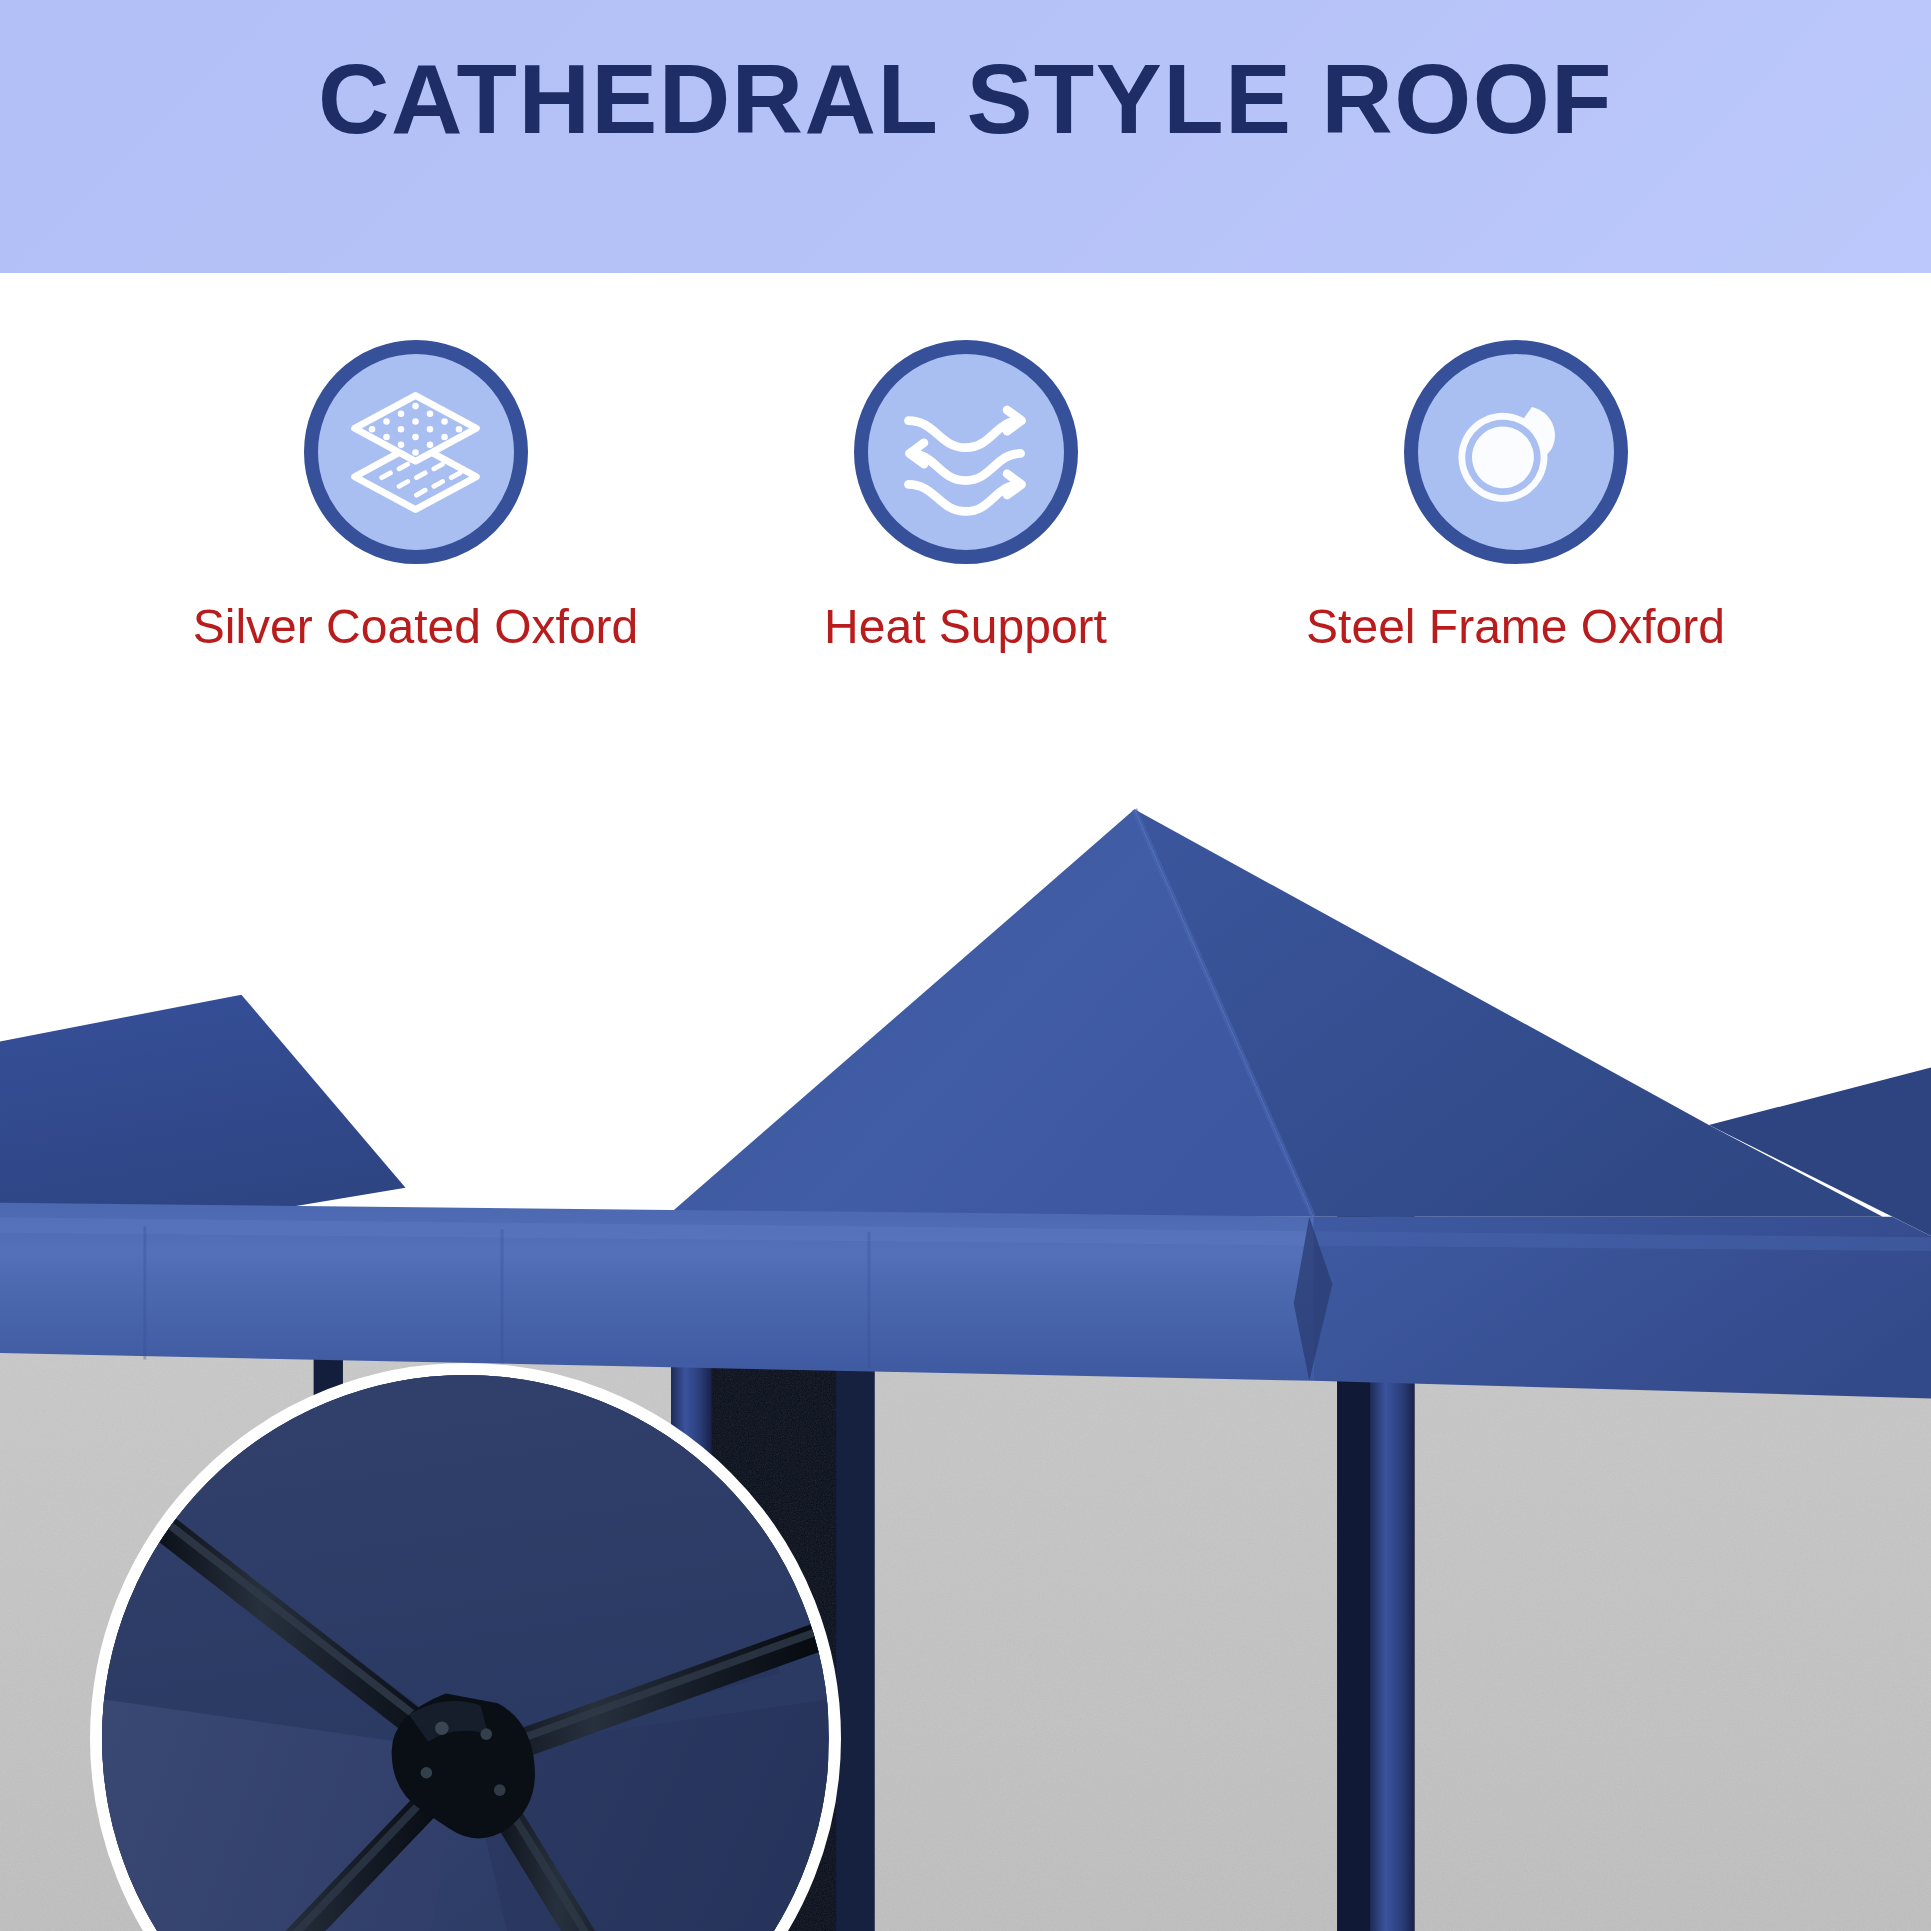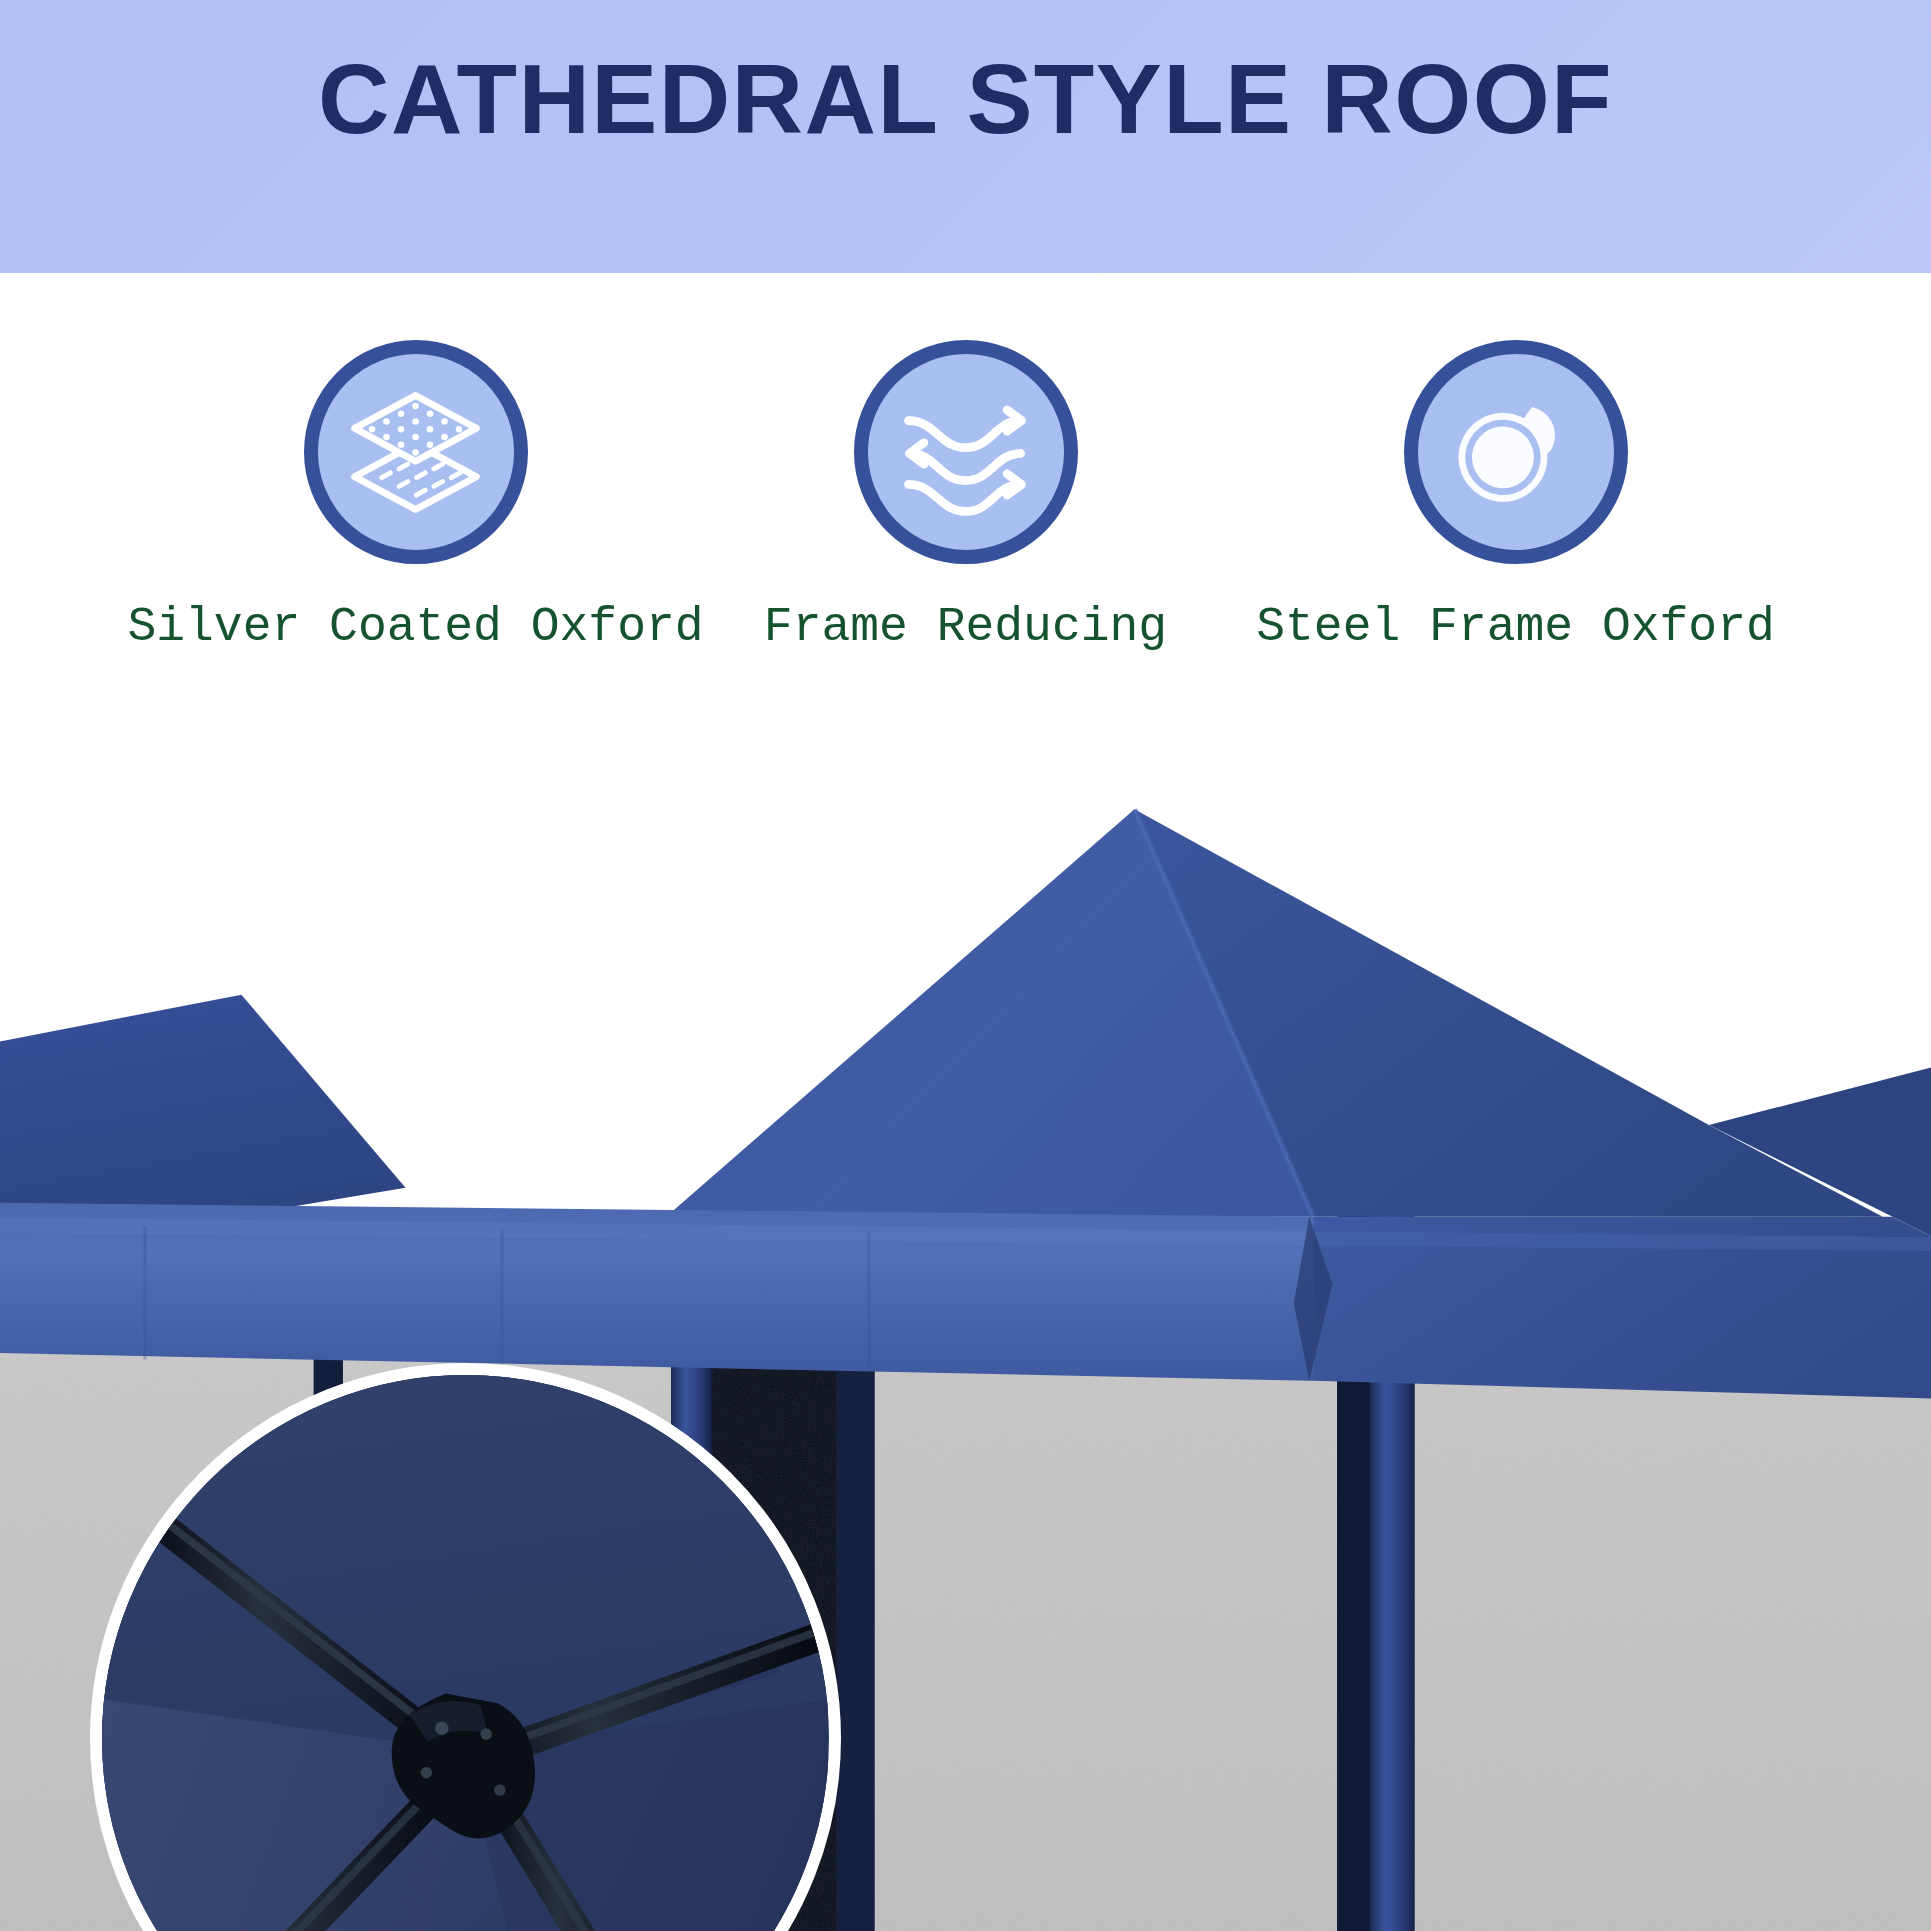--- a/index.html
+++ b/index.html
@@ -75,22 +75,22 @@
     background: #a9bef1;
     border: 14.5px solid #36509a;
     box-sizing: border-box;
     display: flex;
     align-items: center;
     justify-content: center;
   }
   .feature-circle svg { display: block; }
   .feature-label {
     margin-top: 37px;
-    color: #14532d;
-    font-family: Liberation Mono, monospace;
+    color: #b91c1c;
+    font-family: Liberation Sans, sans-serif;
     font-size: 48px;
     font-weight: normal;
     line-height: 1.1;
     text-align: center;
     white-space: nowrap;
   }
 
   
   #photo-area {
     position: absolute;
@@ -197,21 +197,21 @@
 
               <path d="M18 76 C44 76 48 104 75 104 C102 104 106 76 132 76"></path>
               <polyline points="32,65 17,76 32,87" stroke-linejoin="round"></polyline>
 
               <path d="M16 108 C44 108 48 136 75 136 C102 136 106 108 132 108"></path>
               <polyline points="118,97 133,108 118,119" stroke-linejoin="round"></polyline>
             </g>
           </svg>
         </span>
       </div>
-      <div class="feature-label">Frame Reducing</div>
+      <div class="feature-label">Heat Support</div>
     </div>
 
     <div class="feature-item">
       <div class="feature-circle">
         <span>
           <svg width="145" height="145" viewBox="0 0 150 150">
 
             <path d="M44 94 L92 28 A30 30 0 0 1 112 72 L66 126 Z" fill="#fbfcff"></path>
 
             <ellipse cx="62" cy="80" rx="46" ry="46" fill="#fbfcff" transform="rotate(-38 62 80)"></ellipse>

